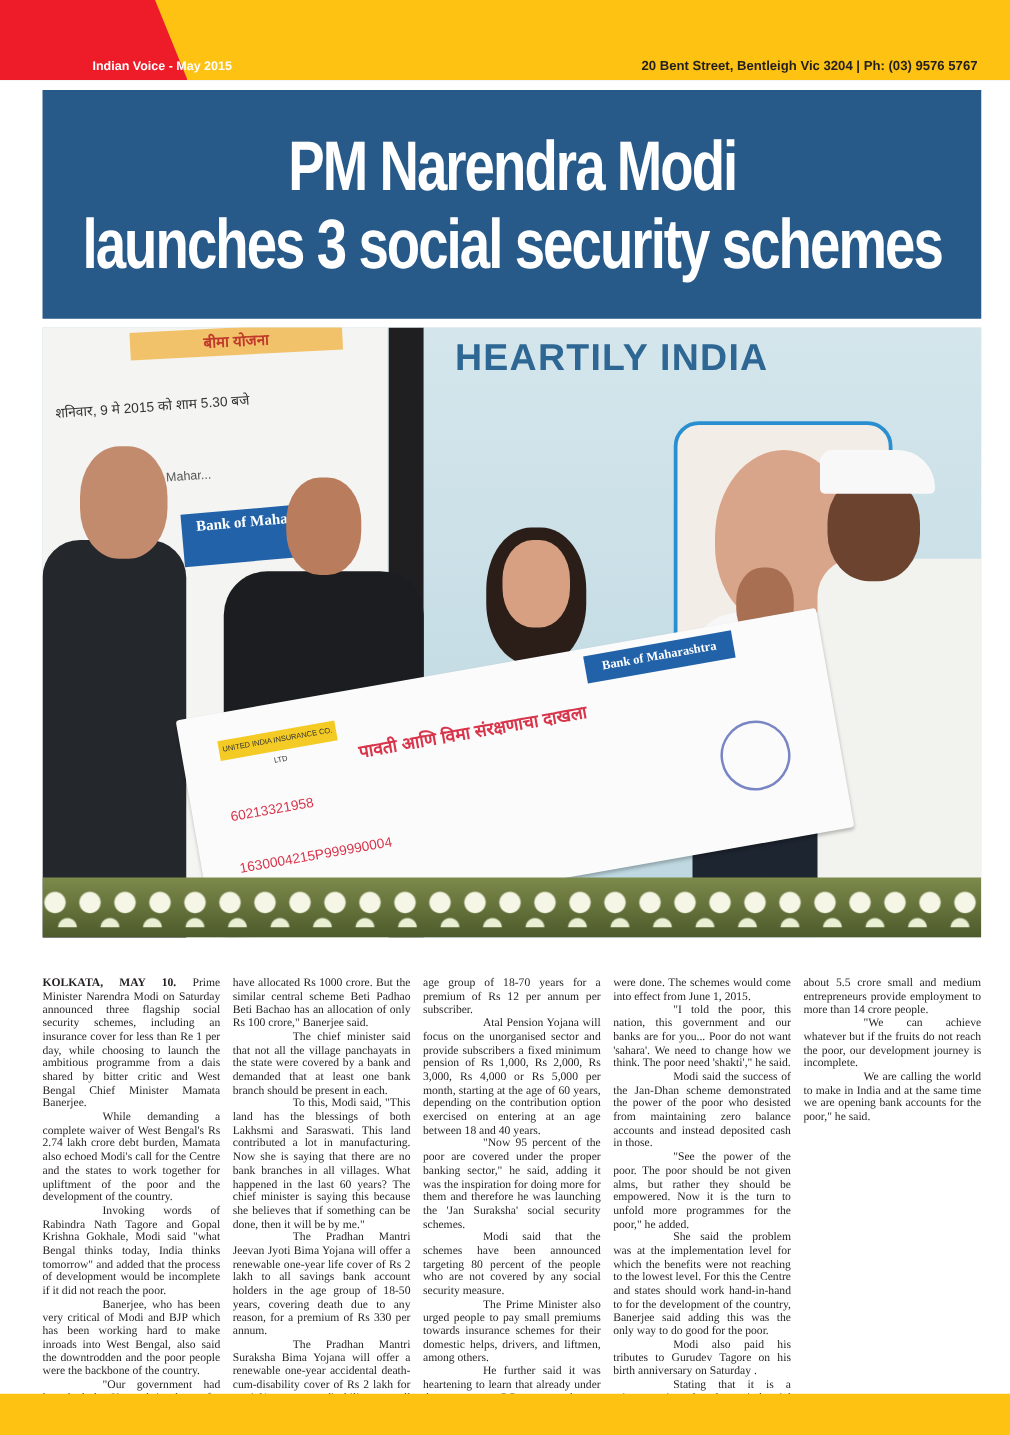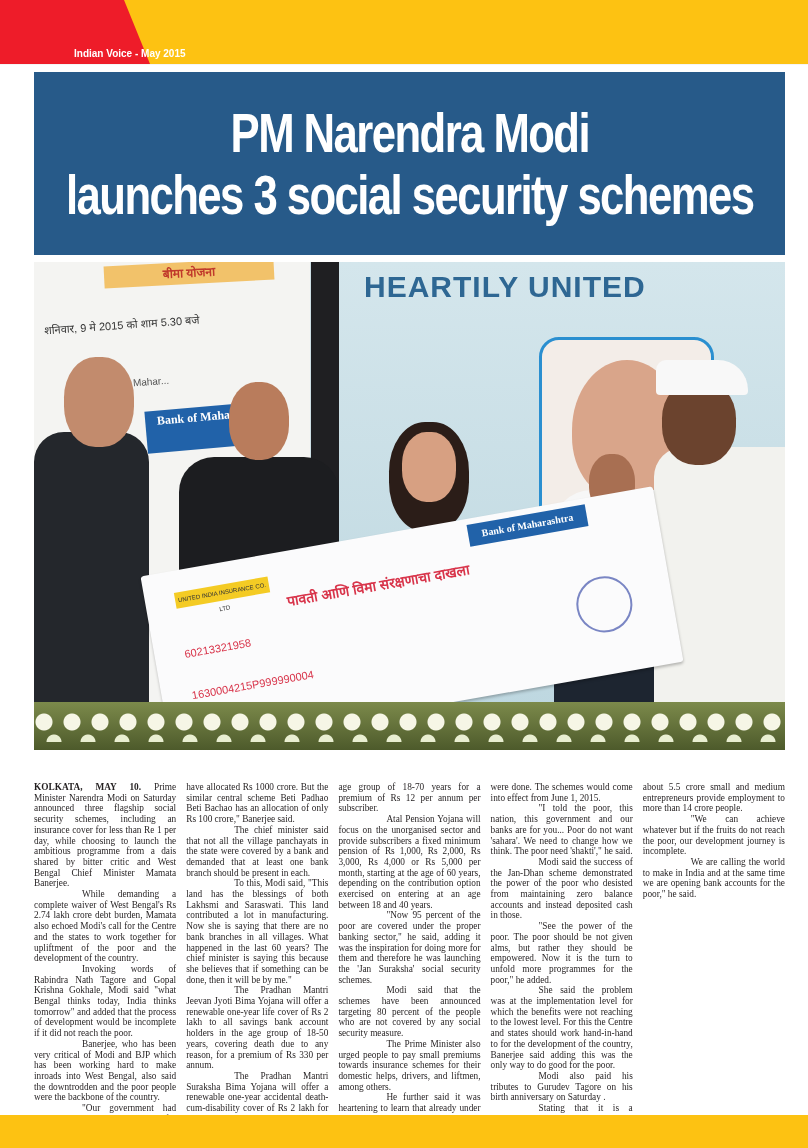--- a/index.html
+++ b/index.html
@@ -79,39 +79,40 @@
 
   .footer { position: absolute; left: 0; top: 1115px; width: 808px; height: 33px; background: #fdc212; }
 </style>
 </head>
 <body>
 
 <div class="header">
   <div class="red2"></div>
   <div class="pgnum">38</div>
   <div class="pubname">Indian Voice - May 2015</div>
+  <div class="address">20 Bent Street, Bentleigh Vic 3204  |  Ph: (03) 9576 5767</div>
 </div>
 <div class="header-rule"></div>
 
 <div class="title-box">
   <div class="title-line">PM Narendra Modi</div>
   <div class="title-line">launches 3 social security schemes</div>
 </div>
 
 <div class="photo">
   <div class="left-bg"></div>
   <div class="banner">
       <span>बीमा योजना</span>
     </div>
   <div class="date-line">शनिवार, 9 मे 2015 को शाम 5.30 बजे</div>
   <div class="bank-line">SLBC Mahar...</div>
   <div class="bank-box">Bank of Mahar...</div>
   <div class="dark-divider"></div>
   <div class="right-bg"></div>
-  <div class="welcome">HEARTILY UNITED</div>
+  <div class="welcome">HEARTILY INDIA</div>
   <div class="poster">
     <div class="face"></div>
     <div class="shirt"></div>
   </div>
 
   <div class="person p1-body"></div>
   <div class="person p1-head"></div>
   <div class="person p2-body"></div>
   <div class="person p2-head"></div>
   <div class="person p3-hair"></div>

